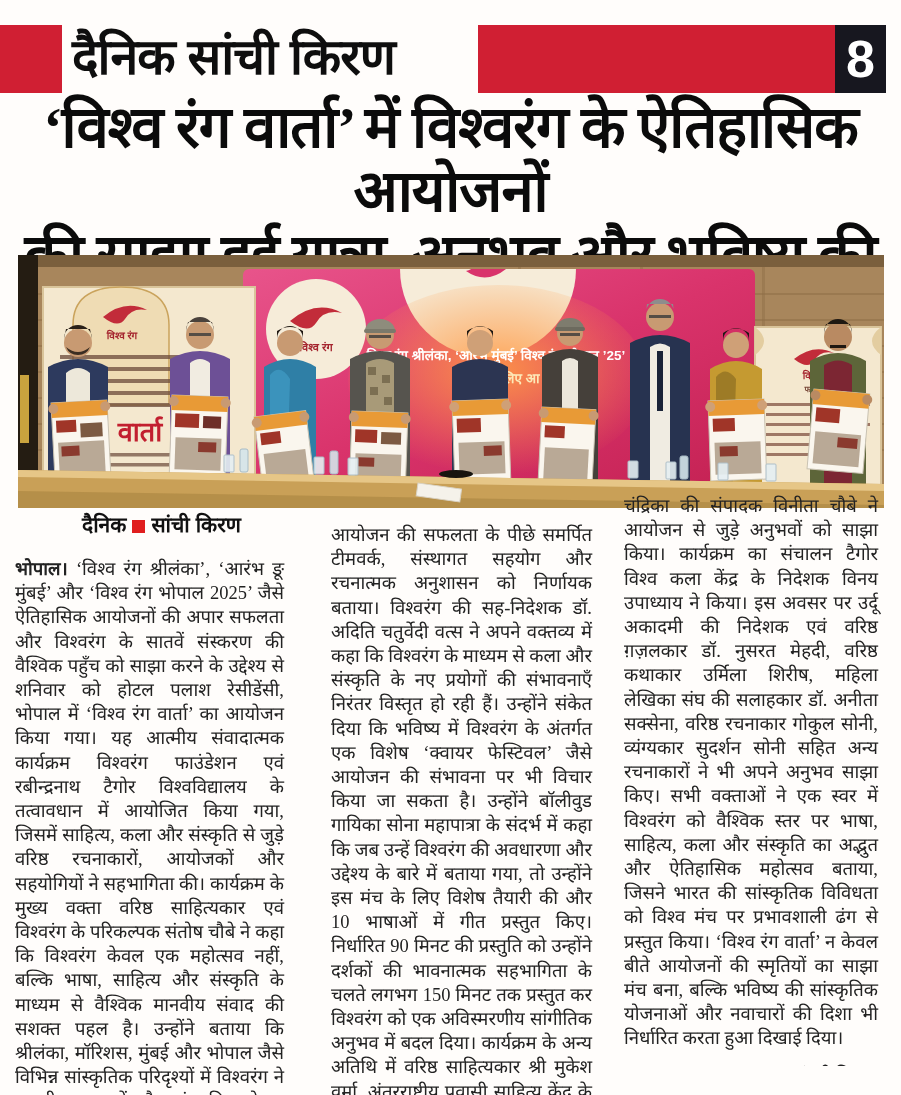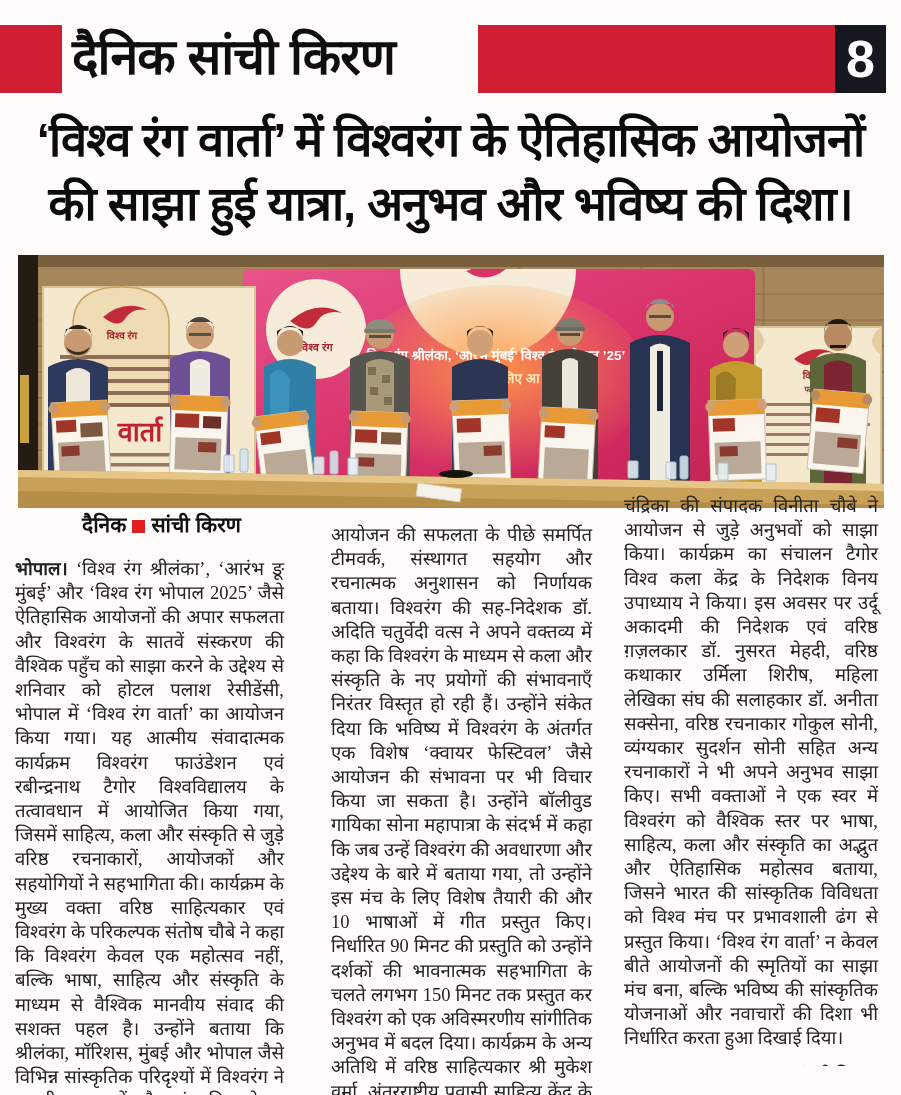--- a/index.html
+++ b/index.html
@@ -7,23 +7,23 @@
         overflow:hidden;font-family:"Liberation Serif","DejaVu Serif",serif;color:#1c1c1c;padding-left:24px;}
   
   .mh-redblock{position:absolute;left:0;top:25px;width:62px;height:68px;background:#d01f33;}
   .mh-title{position:absolute;left:72px;top:18px;width:400px;font-family:"Liberation Sans","DejaVu Sans",sans-serif;
             font-weight:800;font-size:50px;line-height:78px;color:#0e0e0e;letter-spacing:-1px;white-space:nowrap;}
   .mh-redbar{position:absolute;left:478px;top:25px;width:357px;height:68px;background:#d01f33;}
   .mh-pagebox{position:absolute;left:835px;top:25px;width:51px;height:68px;background:#17171f;
               display:flex;align-items:center;justify-content:center;
               font-family:"Liberation Sans","DejaVu Sans",sans-serif;font-weight:800;font-size:52px;color:#fff;}
   
-  .headline{position:absolute;left:8px;top:108px;width:885px;text-align:center;
-            font-family:Liberation Sans, sans-serif;font-weight:800;
-            font-size:47px;line-height:64px;color:#0b0b0b;letter-spacing:-1px;}
+  .headline{position:absolute;left:8px;top:96px;width:885px;text-align:center;
+            font-family:Liberation Serif, serif;font-weight:800;
+            font-size:58px;line-height:64px;color:#0b0b0b;letter-spacing:-1px;}
   
   .photo{position:absolute;left:18px;top:255px;width:866px;height:253px;background:#a8865c;}
   .photo svg{display:block;}
   
   .caption{position:absolute;left:15px;top:510px;width:293px;text-align:center;
            font-family:"Liberation Sans","DejaVu Sans",sans-serif;font-weight:800;font-size:21px;color:#111;}
   .caption .sq{display:inline-block;width:13px;height:13px;background:#e01e1e;margin:0 6px;vertical-align:middle;}
   
   .bodycol{position:absolute;text-align:justify;font-size:18.5px;line-height:24.2px;color:#222;}
   .bodycol p{margin:12px;}

